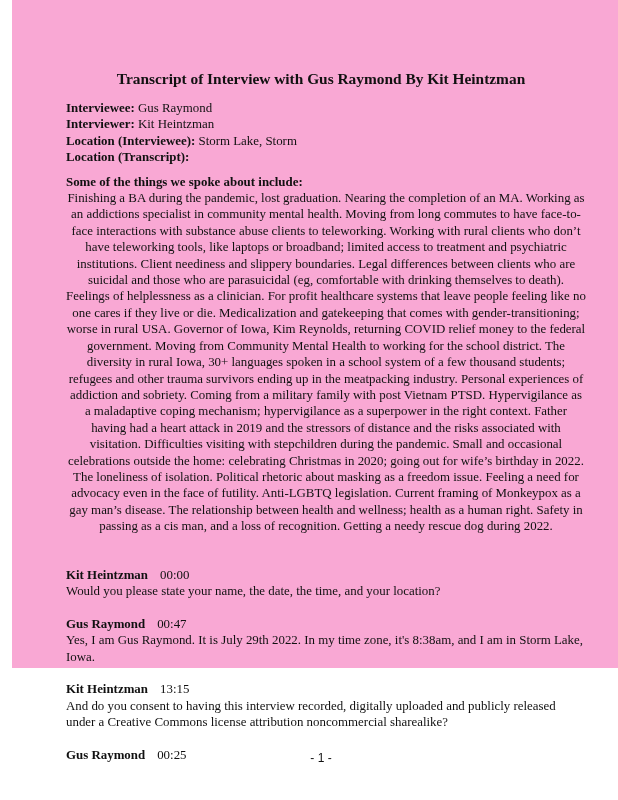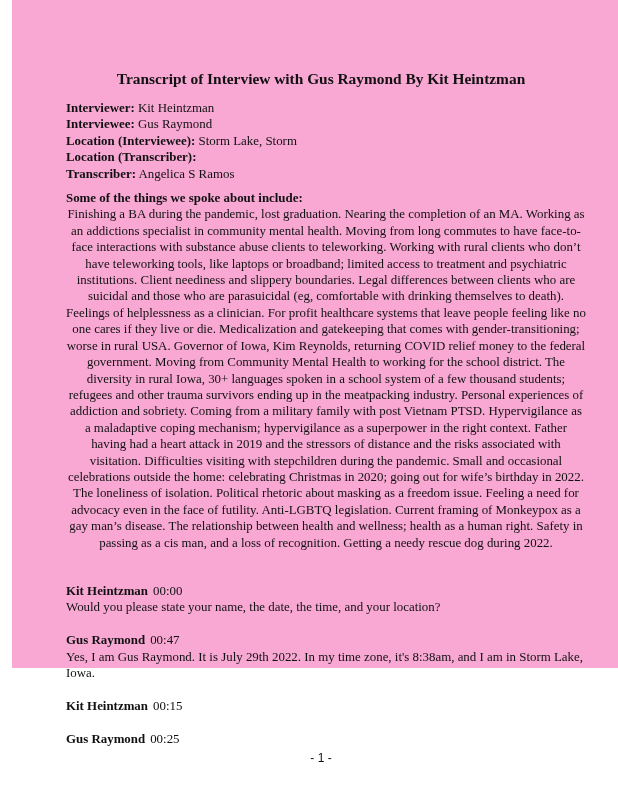--- a/index.html
+++ b/index.html
@@ -17,55 +17,55 @@
       position: absolute; left: 54px; top: 100px; width: 520px;
       font-size: 12.9px; line-height: 16.4px;
     }
     .meta-line { white-space: nowrap; }
     .b { font-weight: bold; }
     .section-head { margin-top: 8px; font-weight: bold; }
     .topics { text-align: center; }
     .transcript { margin-top: 32px; }
     .entry { margin-bottom: 16.4px; }
     .speaker-line { white-space: nowrap; }
-    .ts { margin-left: 5px; }
+    .ts { margin-left: 12px; }
     .footer {
       position: absolute; top: 751px; left: 0; width: 618px; text-align: center;
       font-family: "Liberation Sans", "DejaVu Sans", sans-serif; font-size: 12px;
     }
   </style>
 </head>
 <body>
 
 <div class="page">
   <div class="title">Transcript of Interview with Gus Raymond By Kit Heintzman</div>
 
   <div class="content">
     <div>
+      <div class="meta-line"><span class="b">Interviewee:</span> <span>Gus Raymond</span></div>
       <div class="meta-line"><span class="b">Interviewer:</span> <span>Kit Heintzman</span></div>
-      <div class="meta-line"><span class="b">Interviewee:</span> <span>Gus Raymond</span></div>
       <div class="meta-line"><span class="b">Location (Interviewee):</span> <span>Storm Lake, Storm</span></div>
-      <div class="meta-line"><span class="b">Location (Transcriber):</span> <span></span></div>
-      <div class="meta-line"><span class="b">Transcriber:</span> <span>Angelica S Ramos</span></div>
+      <div class="meta-line"><span class="b">Location (Transcript):</span> <span></span></div>
     </div>
 
     <div class="section-head">Some of the things we spoke about include:</div>
     <div class="topics">Finishing a BA during the pandemic, lost graduation. Nearing the completion of an MA. Working as an addictions specialist in community mental health. Moving from long commutes to have face-to-face interactions with substance abuse clients to teleworking. Working with rural clients who don’t have teleworking tools, like laptops or broadband; limited access to treatment and psychiatric institutions. Client neediness and slippery boundaries. Legal differences between clients who are suicidal and those who are parasuicidal (eg, comfortable with drinking themselves to death). Feelings of helplessness as a clinician. For profit healthcare systems that leave people feeling like no one cares if they live or die. Medicalization and gatekeeping that comes with gender-transitioning; worse in rural USA. Governor of Iowa, Kim Reynolds, returning COVID relief money to the federal government. Moving from Community Mental Health to working for the school district. The diversity in rural Iowa, 30+ languages spoken in a school system of a few thousand students; refugees and other trauma survivors ending up in the meatpacking industry. Personal experiences of addiction and sobriety. Coming from a military family with post Vietnam PTSD. Hypervigilance as a maladaptive coping mechanism; hypervigilance as a superpower in the right context. Father having had a heart attack in 2019 and the stressors of distance and the risks associated with visitation. Difficulties visiting with stepchildren during the pandemic. Small and occasional celebrations outside the home: celebrating Christmas in 2020; going out for wife’s birthday in 2022. The loneliness of isolation. Political rhetoric about masking as a freedom issue. Feeling a need for advocacy even in the face of futility. Anti-LGBTQ legislation. Current framing of Monkeypox as a gay man’s disease. The relationship between health and wellness; health as a human right. Safety in passing as a cis man, and a loss of recognition. Getting a needy rescue dog during 2022.</div>
 
     <div class="transcript">
       <div class="entry">
         <div class="speaker-line"><span class="b">Kit Heintzman</span><span class="ts">00:00</span></div>
         <div>Would you please state your name, the date, the time, and your location?</div>
       </div>
       <div class="entry">
         <div class="speaker-line"><span class="b">Gus Raymond</span><span class="ts">00:47</span></div>
         <div>Yes, I am Gus Raymond. It is July 29th 2022. In my time zone, it's 8:38am, and I am in Storm Lake, Iowa.</div>
       </div>
       <div class="entry">
-        <div class="speaker-line"><span class="b">Kit Heintzman</span><span class="ts">00:15</span></div>
+        <div class="speaker-line"><span class="b">Kit Heintzman</span><span class="ts">13:15</span></div>
+        <div>And do you consent to having this interview recorded, digitally uploaded and publicly released under a Creative Commons license attribution noncommercial sharealike?</div>
       </div>
       <div class="entry">
         <div class="speaker-line"><span class="b">Gus Raymond</span><span class="ts">00:25</span></div>
 
       </div>
 
     </div>
   </div>
 
   <div class="footer">- 1 -</div>

